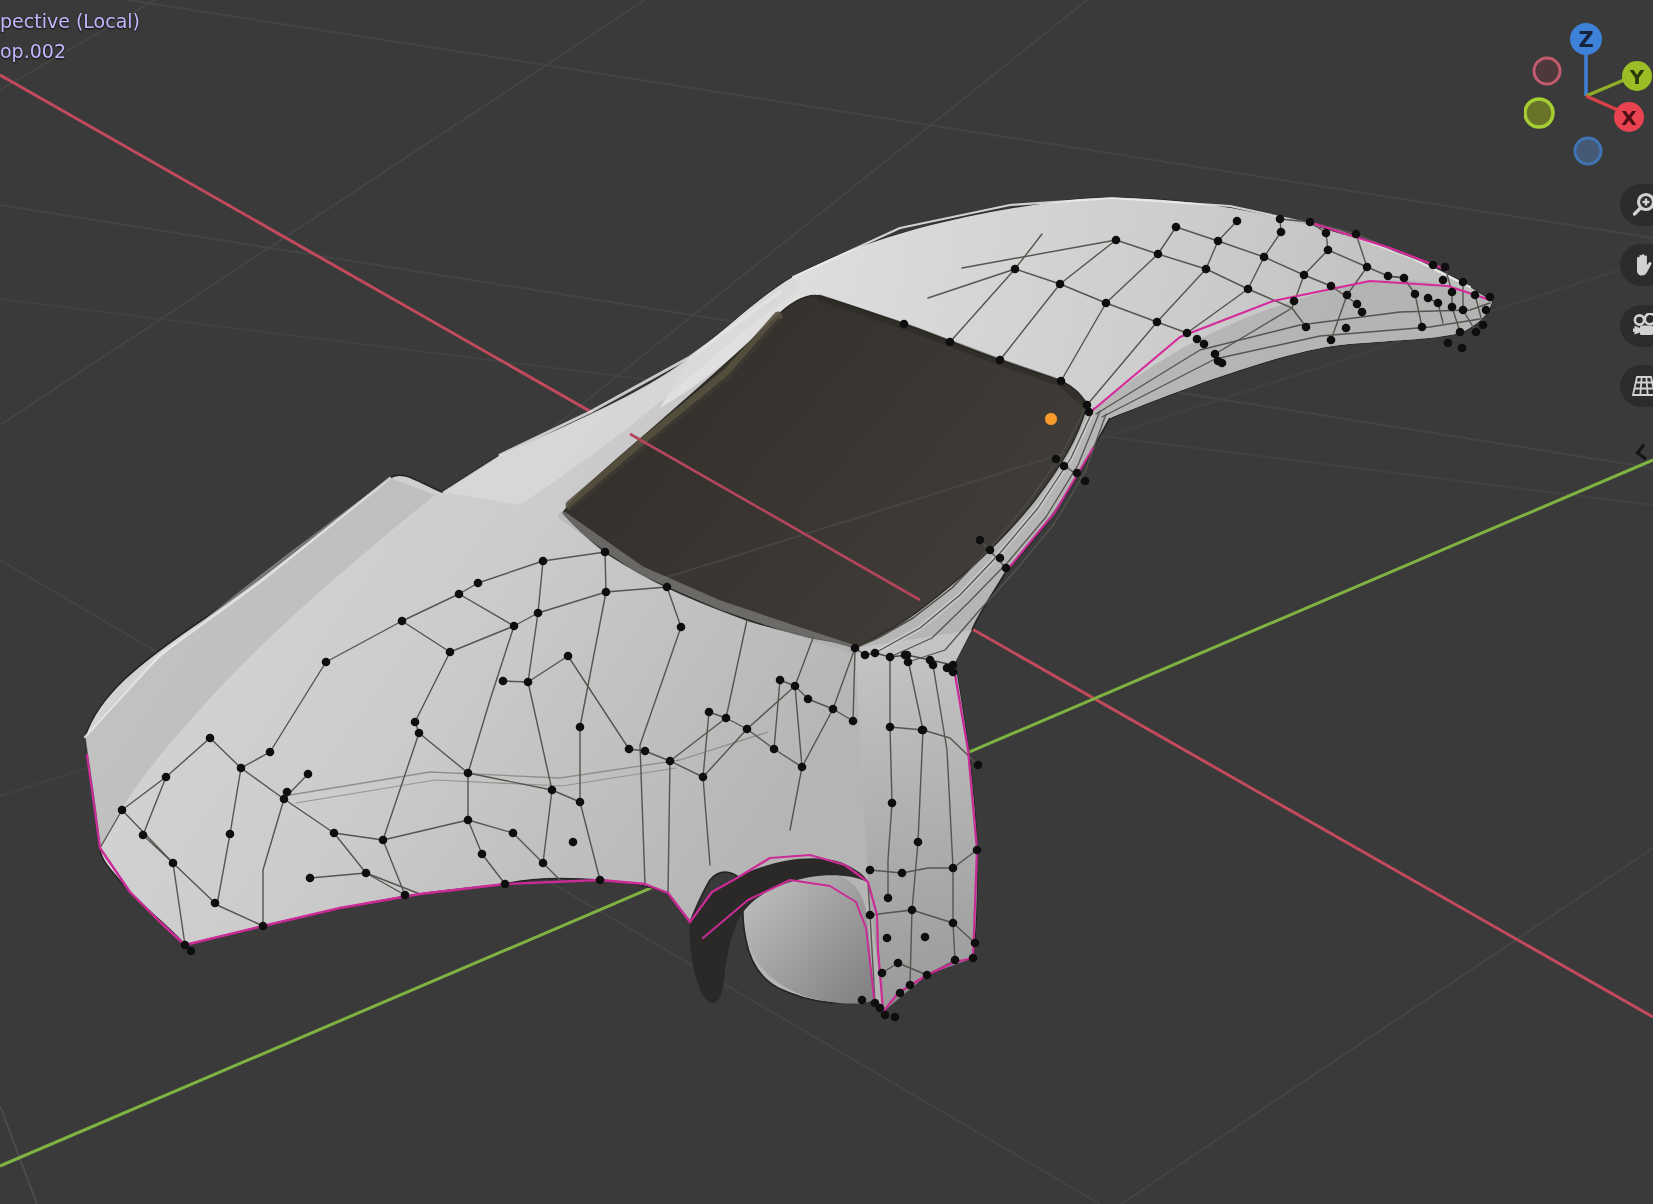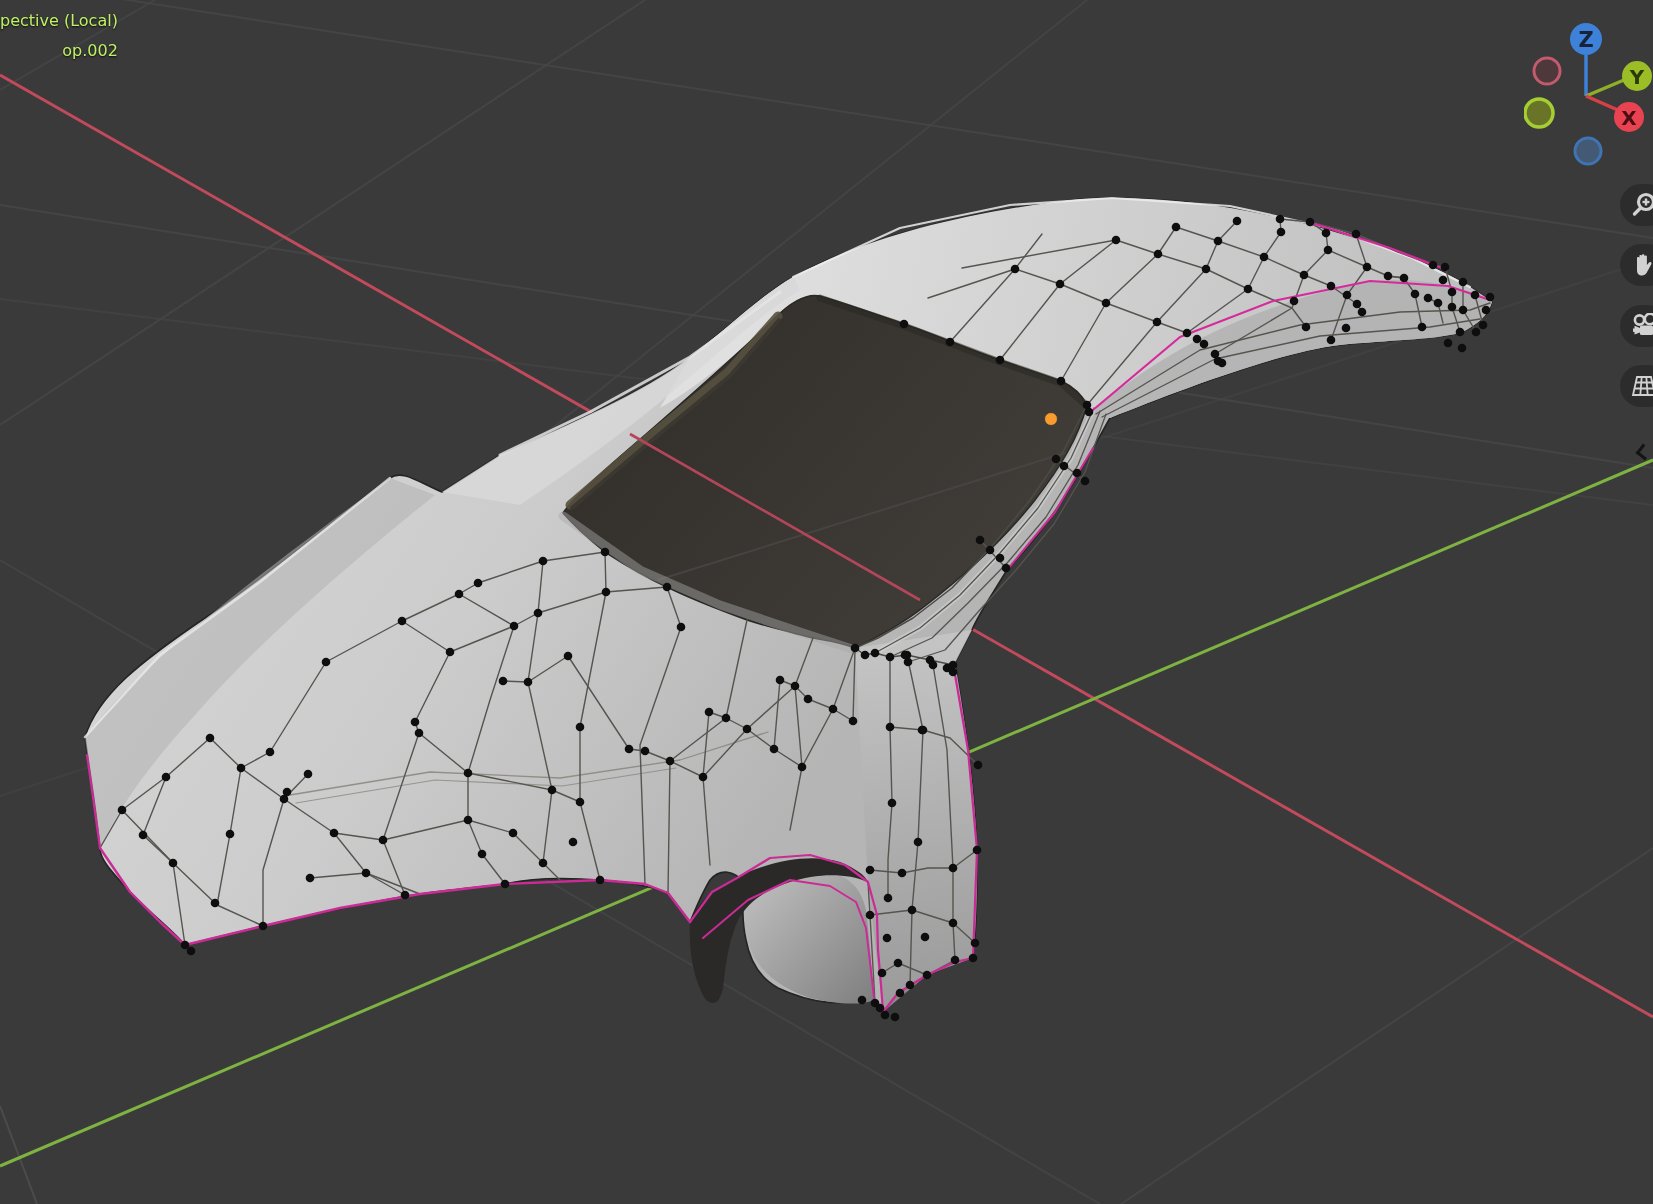--- a/index.html
+++ b/index.html
@@ -1,20 +1,20 @@
 <!DOCTYPE html>
 <html><head>
 <meta charset="utf-8">
 <style>
   html,body{margin:0;padding:0;background:#222;}
   #app{position:relative;width:1653px;height:1204px;overflow:hidden;background:#3a3a3a;
        font-family:"DejaVu Sans",sans-serif;}
   #scene{position:absolute;left:0;top:0;}
-  #hud-header{position:absolute;left:0;top:6px;color:#bef264;font-size:16px;line-height:30px;
-       text-shadow:0 1px 2px rgba(0,0,0,.85);user-select:none;text-align:right;}
+  #hud-header{position:absolute;left:0;top:6px;color:#c4b5fd;font-size:19px;line-height:30px;
+       text-shadow:0 1px 2px rgba(0,0,0,.85);user-select:none;}
   #hud-header div{white-space:pre;}
   #gizmo{position:absolute;left:1524px;top:14px;}
   .nav-btn{position:absolute;left:1620px;width:48px;height:42px;border-radius:21px;
        background:rgba(42,42,42,.85);display:flex;align-items:center;justify-content:center;}
   .nav-btn svg{display:block;}
   #btn-zoom{top:184px;}#btn-pan{top:244px;}#btn-cam{top:305px;}#btn-grid{top:365px;}
   #side-toggle{position:absolute;left:1636px;top:444px;width:14px;height:14px;}
   #side-toggle:before{content:"";position:absolute;left:2px;top:2px;width:9px;height:9px;
        border-left:3px solid #141414;border-bottom:3px solid #141414;transform:rotate(38deg);}
 </style>

